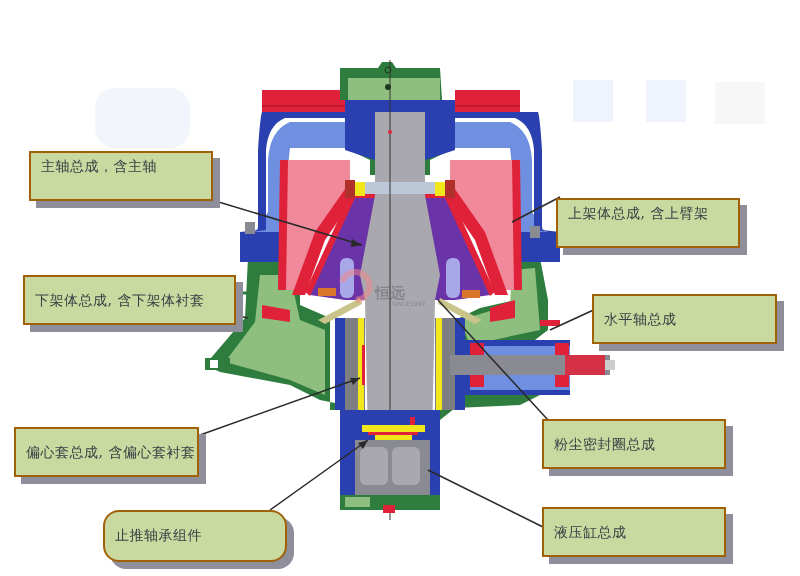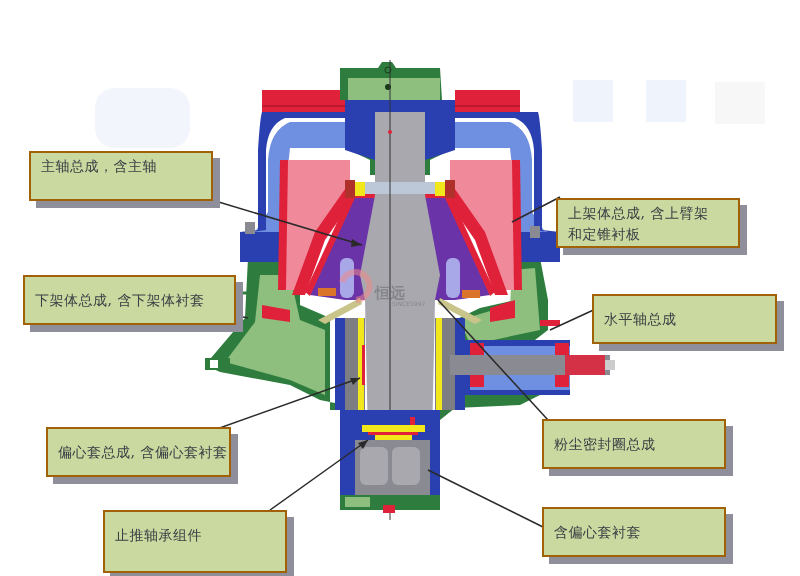--- a/index.html
+++ b/index.html
@@ -149,38 +149,37 @@
     <line x1="543" y1="527" x2="428" y2="470"></line>
   </g>
 </svg>
 
 <div class="callout" style="left:29px;top:151px;width:184px;height:50px;padding-top:3px;">
   <span>主轴总成，含主轴</span>
 </div>
 
 <div class="callout" style="left:556px;top:150px;width:184px;height:50px;padding-top:3px;margin-top:48px;">
   <span>上架体总成, 含上臂架</span>
-  <span>和定锥衬板</span>
 </div>
 
 <div class="callout" style="left:23px;top:275px;width:213px;height:50px;">
   <span>下架体总成, 含下架体衬套</span>
 </div>
 
 <div class="callout" style="left:592px;top:258px;width:185px;height:50px;margin-top:36px;">
   <span>水平轴总成</span>
 </div>
 
-<div class="callout" style="left:14px;top:427px;width:185px;height:50px;margin-left:32px;">
+<div class="callout" style="left:14px;top:427px;width:185px;height:50px;">
   <span>偏心套总成, 含偏心套衬套</span>
 </div>
 
 <div class="callout" style="left:542px;top:419px;width:184px;height:50px;font-family:Liberation Serif, serif;">
   <span>粉尘密封圈总成</span>
 </div>
 
-<div class="callout" style="left:103px;top:510px;width:184px;height:63px;">
+<div class="callout" style="left:103px;top:510px;width:184px;height:52px;border-radius:16px;">
   <span>止推轴承组件</span>
 </div>
 
 <div class="callout" style="left:542px;top:507px;width:184px;height:50px;">
-  <span>含偏心套衬套</span>
+  <span>液压缸总成</span>
 </div>
 
 </body></html>

